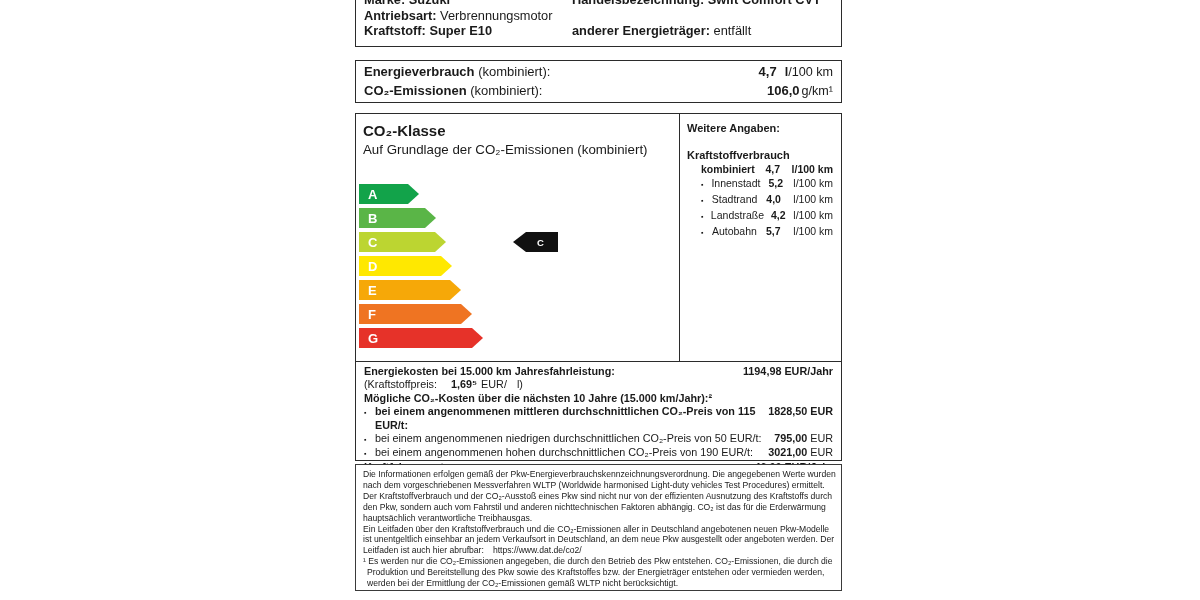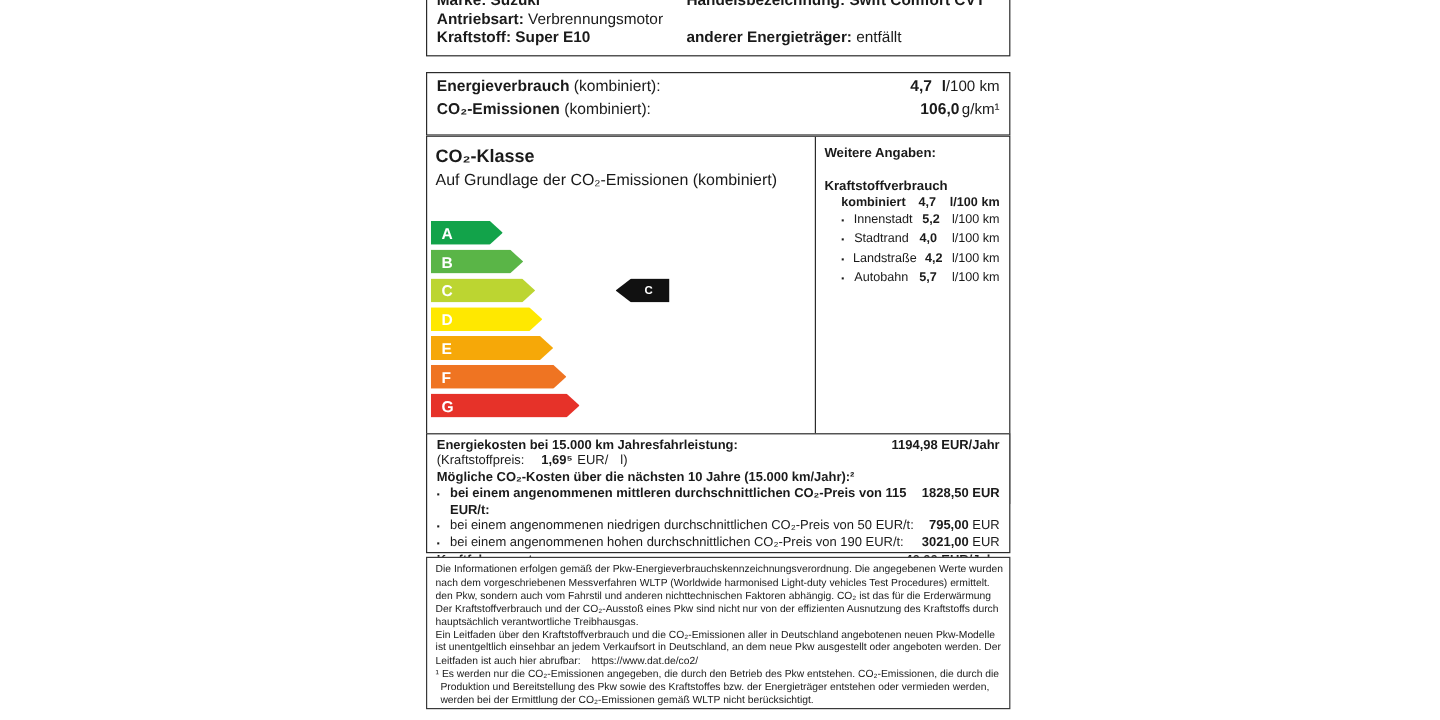--- a/index.html
+++ b/index.html
@@ -12,21 +12,21 @@
   .box{position:absolute;left:0;width:487px;border:1.5px solid #2b2b2b;background:#fff;box-sizing:border-box;}
   b,.b{font-weight:bold;}
 
   
   .box1{top:-12px;height:59px;padding:3px 8px;font-size:12.8px;}
   .v-row{display:flex;line-height:15.5px;}
   .v-left{width:208px;}
   .v-right{flex:1;}
 
   
-  .box2{top:60px;height:53px;padding:2px 8px;font-size:13px;}
+  .box2{top:60px;height:43px;padding:2px 8px;font-size:13px;}
   .c-row{display:flex;justify-content:space-between;align-items:baseline;line-height:18.5px;}
   .val-cluster{display:flex;gap:8px;align-items:baseline;}
   .val-cluster .unit{font-size:12.6px;}
 
   
   .box3{top:113px;height:307px;display:flex;padding:0;}
   .co2-left{flex:1;position:relative;padding:6px 0 0 7px;}
   .co2-title{font-size:15px;font-weight:bold;line-height:21px;}
   .co2-sub{font-size:13.3px;line-height:18px;}
   .arrows{position:absolute;left:3px;top:70px;}
@@ -204,22 +204,22 @@
     </div>
     <div class="cost-row">
       <span class="cost-text b">Kraftfahrzeugsteuer:</span>
       <span class="right-val b">46,00 EUR/Jahr</span>
     </div>
   </div>
 
   <div class="box box5">
     <div>Die Informationen erfolgen gemäß der Pkw-Energieverbrauchskennzeichnungsverordnung. Die angegebenen Werte wurden</div>
     <div>nach dem vorgeschriebenen Messverfahren WLTP (Worldwide harmonised Light-duty vehicles Test Procedures) ermittelt.</div>
+    <div>Der Kraftstoffverbrauch und der CO₂-Ausstoß eines Pkw sind nicht nur von der effizienten Ausnutzung des Kraftstoffs durch</div>
     <div>den Pkw, sondern auch vom Fahrstil und anderen nichttechnischen Faktoren abhängig. CO₂ ist das für die Erderwärmung</div>
-    <div>Der Kraftstoffverbrauch und der CO₂-Ausstoß eines Pkw sind nicht nur von der effizienten Ausnutzung des Kraftstoffs durch</div>
     <div>hauptsächlich verantwortliche Treibhausgas.</div>
     <div>Ein Leitfaden über den Kraftstoffverbrauch und die CO₂-Emissionen aller in Deutschland angebotenen neuen Pkw-Modelle</div>
     <div>ist unentgeltlich einsehbar an jedem Verkaufsort in Deutschland, an dem neue Pkw ausgestellt oder angeboten werden. Der</div>
     <div><span>Leitfaden ist auch hier abrufbar:</span><a class="fp-link" href="#">https://www.dat.de/co2/</a></div>
     <div>¹ Es werden nur die CO₂-Emissionen angegeben, die durch den Betrieb des Pkw entstehen. CO₂-Emissionen, die durch die</div>
     <div class="fp-indent">Produktion und Bereitstellung des Pkw sowie des Kraftstoffes bzw. der Energieträger entstehen oder vermieden werden,</div>
     <div class="fp-indent">werden bei der Ermittlung der CO₂-Emissionen gemäß WLTP nicht berücksichtigt.</div>
   </div>
 
 </div>

